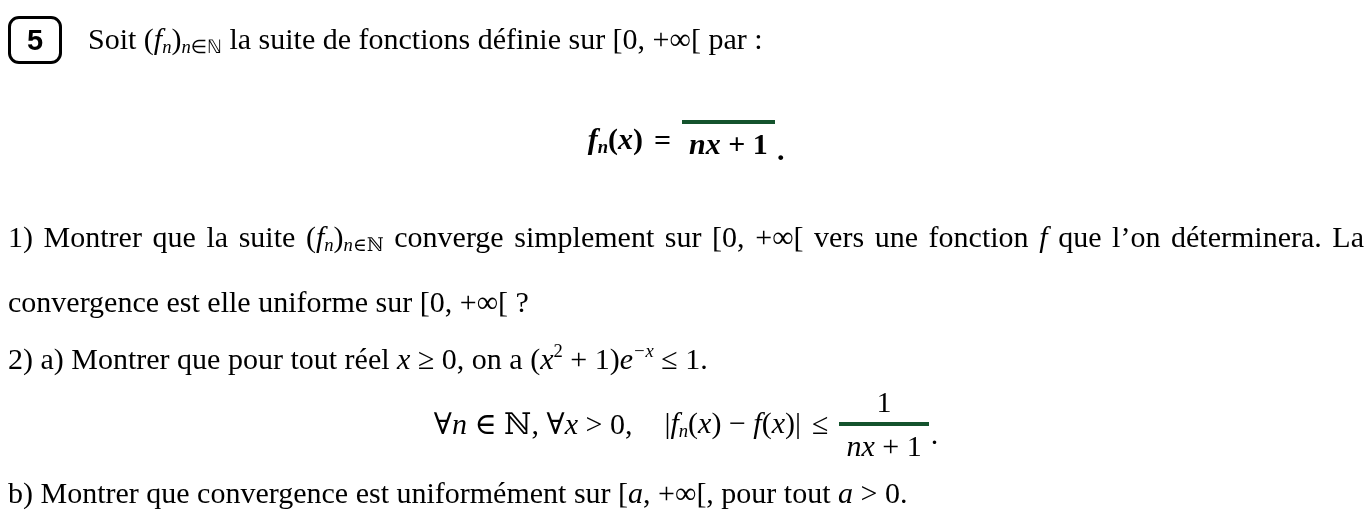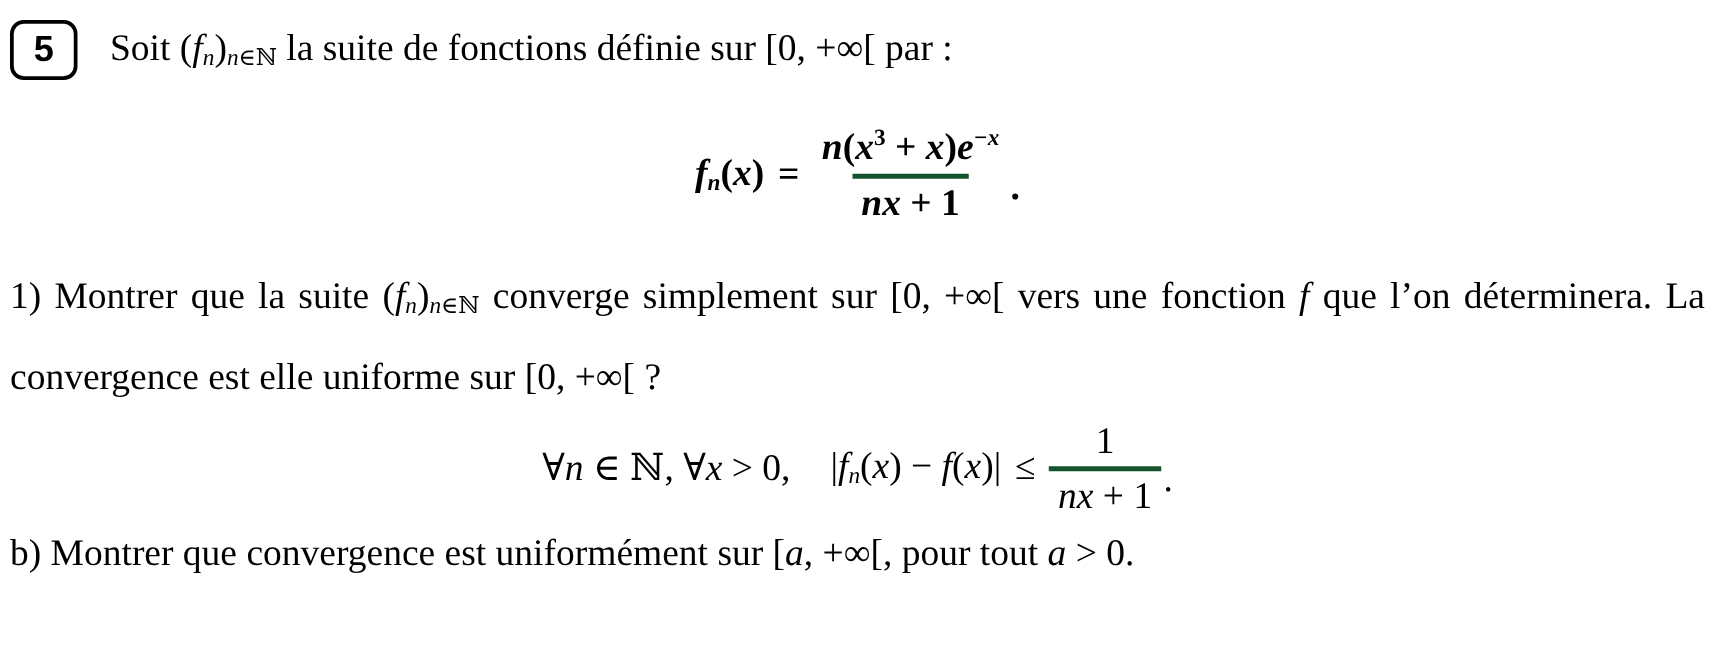--- a/index.html
+++ b/index.html
@@ -16,21 +16,21 @@
   }
   
   .title-row { display: flex; align-items: center; gap: 26px; height: 52px; }
   .num-box {
     width: 48px; height: 42px; flex: 0 0 auto;
     border: 3px solid #000; border-radius: 11px;
     display: flex; align-items: center; justify-content: center;
     font-family: "Liberation Sans", "DejaVu Sans", sans-serif;
     font-weight: bold; font-size: 29px;
   }
-  .title-text { white-space: nowrap; }
+  .title-text { white-space: nowrap; font-family: Liberation Serif, serif; }
   
   .mi { font-style: italic; }
   .sup { font-size: 0.62em; vertical-align: 0.62em; }
   .sub { font-size: 0.62em; vertical-align: -0.22em; }
   .frac { display: inline-flex; flex-direction: column; align-items: center; vertical-align: middle; }
   .frac .num { display: block; padding: 0 7px 4px 7px; line-height: 1.1; }
   .frac .den { display: block; border-top: 4px solid #14532d; padding: 3px 7px 0 7px; line-height: 1.1; }
   .display { display: flex; justify-content: center; align-items: center; }
   .d1 { height: 112px; margin-top: 18px; font-weight: bold; }
   .d2 { height: 88px; }
@@ -52,28 +52,28 @@
     <div class="num-box">
         <span>5</span>
       </div>
     <div class="title-text"><span>Soit </span><span><span>(</span><span class="mi">f</span><span class="sub mi">n</span><span>)</span><span class="sub"><span class="mi">n</span><span>∈ℕ</span></span></span><span> la suite de fonctions définie sur [0, +∞[ par :</span></div>
   </div>
 
   <div class="display d1">
     <span><span class="mi">f</span><span class="sub mi">n</span><span>(</span><span class="mi">x</span><span>)</span></span>
       <span class="eq-sp">=</span>
       <span class="frac">
-        <span class="num"><span class="mi">n</span><span>(</span><span class="mi">x</span><span class="sup">3</span><span> + </span><span class="mi">x</span><span>)</span><span class="mi">e</span><span class="sup mi">−x</span></span>
         <span class="den"><span class="mi">nx</span><span> + 1</span></span>
       </span>
       <span class="dot">.</span>
   </div>
 
   <div class="para"><span>1) Montrer que la suite </span><span><span>(</span><span class="mi">f</span><span class="sub mi">n</span><span>)</span><span class="sub"><span class="mi">n</span><span>∈ℕ</span></span></span><span> converge simplement sur [0, +∞[ vers une fonction </span><span class="mi">f</span><span> que l’on déterminera. La convergence est elle uniforme sur [0, +∞[ ?</span></div>
 
+  <div class="line"><span>2) a) Montrer que pour tout réel </span><span class="mi">x</span><span> ≥ 0, on a (</span><span class="mi">x</span><span class="sup">2</span><span> + 1)</span><span class="mi">e</span><span class="sup mi">−x</span><span> ≤ 1.</span></div>
 
 
   <div class="display d2">
     <span><span>∀</span><span class="mi">n</span><span> ∈ ℕ, </span><span>∀</span><span class="mi">x</span><span> &gt; 0,</span></span>
       <span class="quad"></span>
       <span><span>|</span><span class="mi">f</span><span class="sub mi">n</span><span>(</span><span class="mi">x</span><span>)</span><span> − </span><span class="mi">f</span><span>(</span><span class="mi">x</span><span>)</span><span>|</span></span>
       <span class="leq-sp">≤</span>
       <span class="frac">
         <span class="num">1</span>
         <span class="den"><span class="mi">nx</span><span> + 1</span></span>

